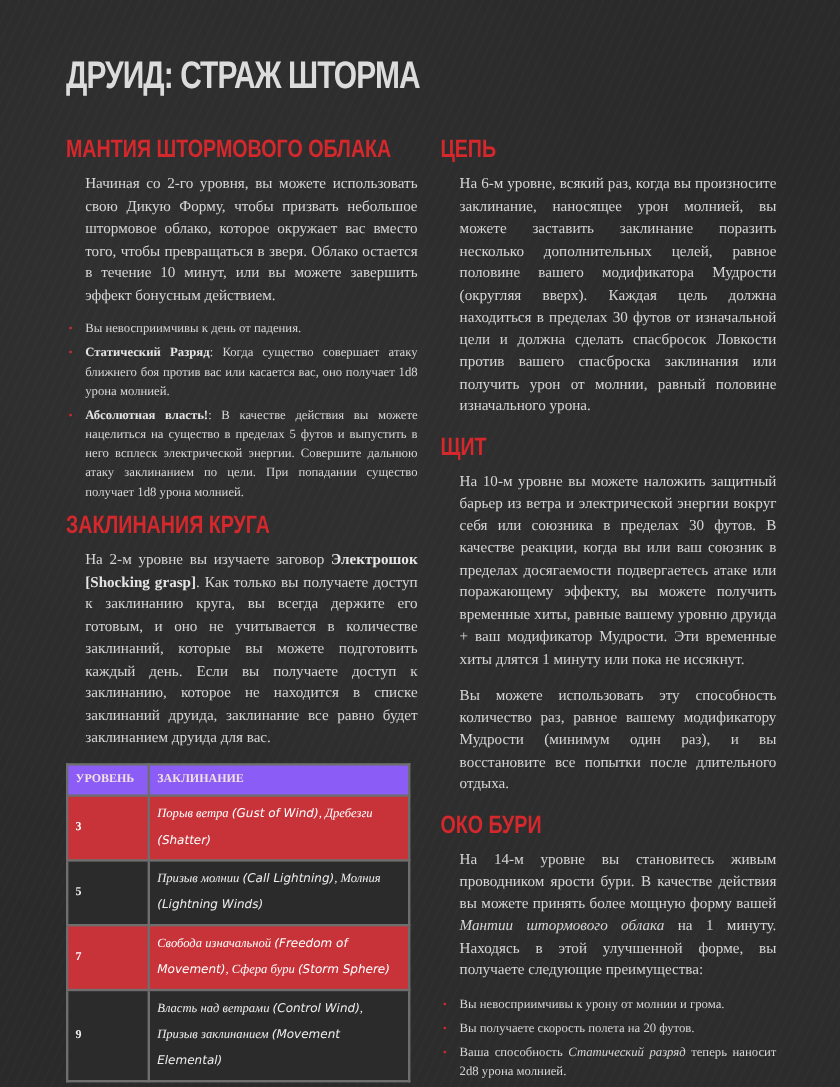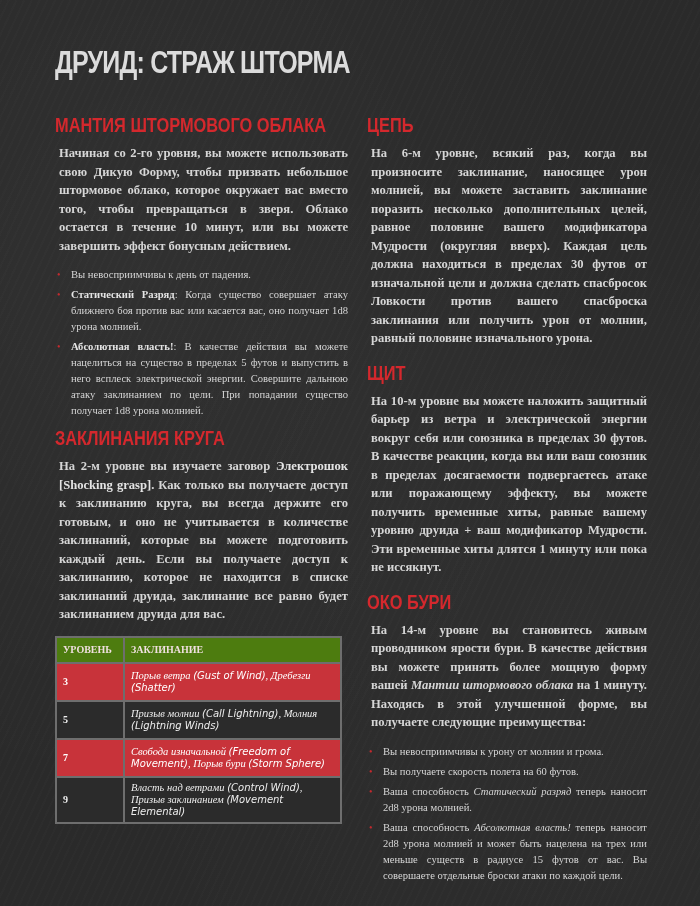--- a/index.html
+++ b/index.html
@@ -24,32 +24,32 @@
   .col { position:absolute; top:112px; }
   .col.left { left:55px; width:293px; }
   .col.right { left:367px; width:280px; }
   h2 {
     margin:0 0 6px 0;
     font-family:"Liberation Sans","DejaVu Sans",sans-serif;
     font-weight:bold; font-size:21px; color:#d4282d;
     transform:scaleX(0.78); transform-origin:left center; white-space:nowrap;
     line-height:26px;
   }
-  p { margin:0 0 12px 4px; font-size:12.6px; line-height:18.5px; text-align:justify;font-weight:bold; }
+  p { margin:0 0 12px 16px; font-size:12.6px; line-height:18.5px; text-align:justify; }
   ul { list-style:none; margin:0 0 6px 0; padding:0; }
   li { position:relative; padding-left:16px; font-size:10.6px; line-height:16px; margin-bottom:4px; text-align:justify; }
   li .bullet { position:absolute; left:2px; top:0; color:#c32a2e; font-size:10px; }
   b { color:#e4e4e4; }
   table { border-collapse:collapse; width:287px; font-size:10.5px; margin-top:2px; }
   th, td { border:2px solid #6e6e6e; padding:4px 6px; text-align:left; vertical-align:middle; }
-  th { background:#4d7c0f; color:#f0e0e0; font-weight:bold; font-size:10px; height:16px; }
+  th { background:#8b5cf6; color:#f0e0e0; font-weight:bold; font-size:10px; height:16px; }
   tr.red td { background:#c8333a; color:#fff; }
   tr.dark td { background:#2b2b2b; color:#eee; }
   td.lvl { width:54px; font-weight:bold; font-size:10px; }
-  td.sp { height:28px; line-height:12px; font-style:italic; }
+  td.sp { height:28px; line-height:22px; font-style:italic; }
   td.sp .en { font-family:"DejaVu Sans",sans-serif; font-size:10px; }
 </style>
 </head>
 <body>
 
 <div class="title">ДРУИД: СТРАЖ ШТОРМА</div>
 
 <div class="col left">
   <section>
     <h2>МАНТИЯ ШТОРМОВОГО ОБЛАКА</h2>
@@ -76,45 +76,46 @@
         <tr class="red">
           <td class="lvl">3</td>
           <td class="sp"><span>Порыв ветра</span> <span class="en">(Gust of Wind)</span>, <span>Дребезги</span> <span class="en">(Shatter)</span></td>
         </tr>
         <tr class="dark">
           <td class="lvl">5</td>
           <td class="sp"><span>Призыв молнии</span> <span class="en">(Call Lightning)</span>, <span>Молния</span> <span class="en">(Lightning Winds)</span></td>
         </tr>
         <tr class="red">
           <td class="lvl">7</td>
-          <td class="sp"><span>Свобода изначальной</span> <span class="en">(Freedom of Movement)</span>, <span>Порыв бури</span> <span class="en">(Storm Sphere)</span></td>
+          <td class="sp"><span>Свобода изначальной</span> <span class="en">(Freedom of Movement)</span>, <span>Сфера бури</span> <span class="en">(Storm Sphere)</span></td>
         </tr>
         <tr class="dark">
           <td class="lvl">9</td>
           <td class="sp"><span>Власть над ветрами</span> <span class="en">(Control Wind)</span>, <span>Призыв заклинанием</span> <span class="en">(Movement Elemental)</span></td>
         </tr>
       </tbody>
     </table>
   </section>
 </div>
 
 <div class="col right">
   <section>
     <h2>ЦЕПЬ</h2>
     <p>На 6-м уровне, всякий раз, когда вы произносите заклинание, наносящее урон молнией, вы можете заставить заклинание поразить несколько дополнительных целей, равное половине вашего модификатора Мудрости (округляя вверх). Каждая цель должна находиться в пределах 30 футов от изначальной цели и должна сделать спасбросок Ловкости против вашего спасброска заклинания или получить урон от молнии, равный половине изначального урона.</p>
   </section>
 
   <section>
     <h2>ЩИТ</h2>
     <p>На 10-м уровне вы можете наложить защитный барьер из ветра и электрической энергии вокруг себя или союзника в пределах 30 футов. В качестве реакции, когда вы или ваш союзник в пределах досягаемости подвергаетесь атаке или поражающему эффекту, вы можете получить временные хиты, равные вашему уровню друида + ваш модификатор Мудрости. Эти временные хиты длятся 1 минуту или пока не иссякнут.</p>
+    <p>Вы можете использовать эту способность количество раз, равное вашему модификатору Мудрости (минимум один раз), и вы восстановите все попытки после длительного отдыха.</p>
   </section>
 
   <section>
     <h2>ОКО БУРИ</h2>
     <p><span>На 14-м уровне вы становитесь живым проводником ярости бури. В качестве действия вы можете принять более мощную форму вашей </span><i>Мантии штормового облака</i><span> на 1 минуту. Находясь в этой улучшенной форме, вы получаете следующие преимущества:</span></p>
     <ul>
       <li><span class="bullet">•</span><span>Вы невосприимчивы к урону от молнии и грома.</span><i></i><span></span></li>
-      <li><span class="bullet">•</span><span>Вы получаете скорость полета на 60 футов.</span><i></i><span></span></li>
+      <li><span class="bullet">•</span><span>Вы получаете скорость полета на 20 футов.</span><i></i><span></span></li>
       <li><span class="bullet">•</span><span>Ваша способность </span><i>Статический разряд</i><span> теперь наносит 2d8 урона молнией.</span></li>
       <li><span class="bullet">•</span><span>Ваша способность </span><i>Абсолютная власть!</i><span> теперь наносит 2d8 урона молнией и может быть нацелена на трех или меньше существ в радиусе 15 футов от вас. Вы совершаете отдельные броски атаки по каждой цели.</span></li>
     </ul>
   </section>
 </div>
 
 </body></html>

